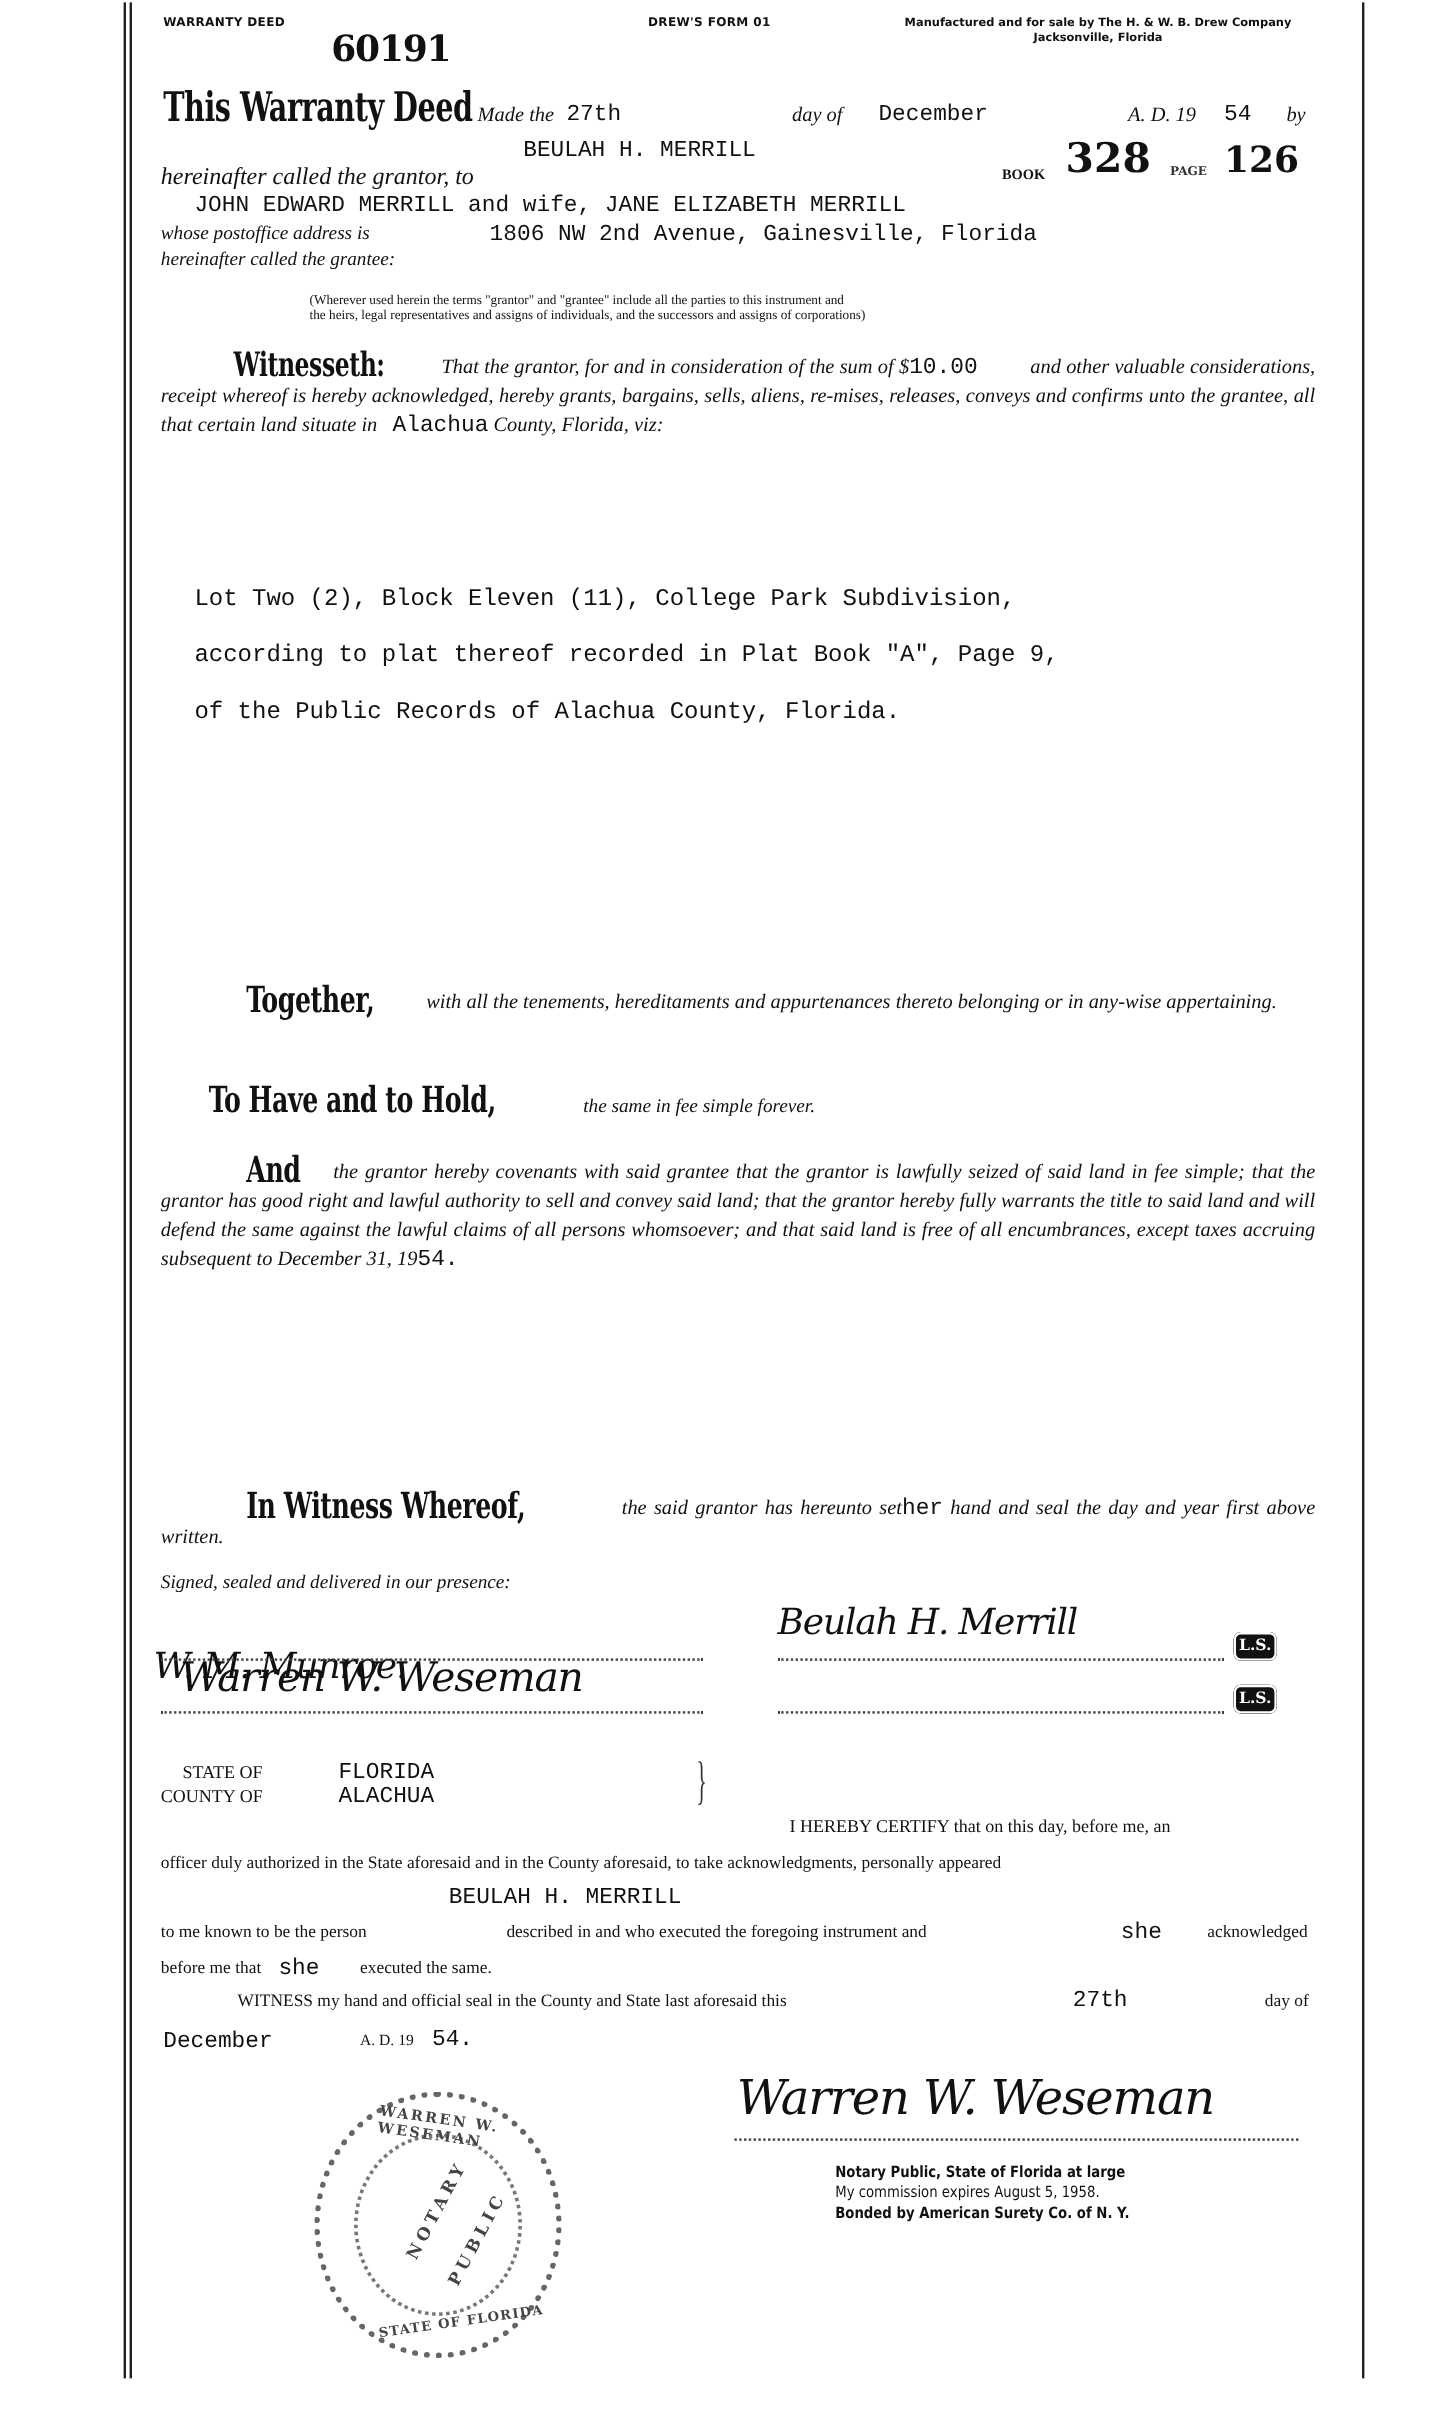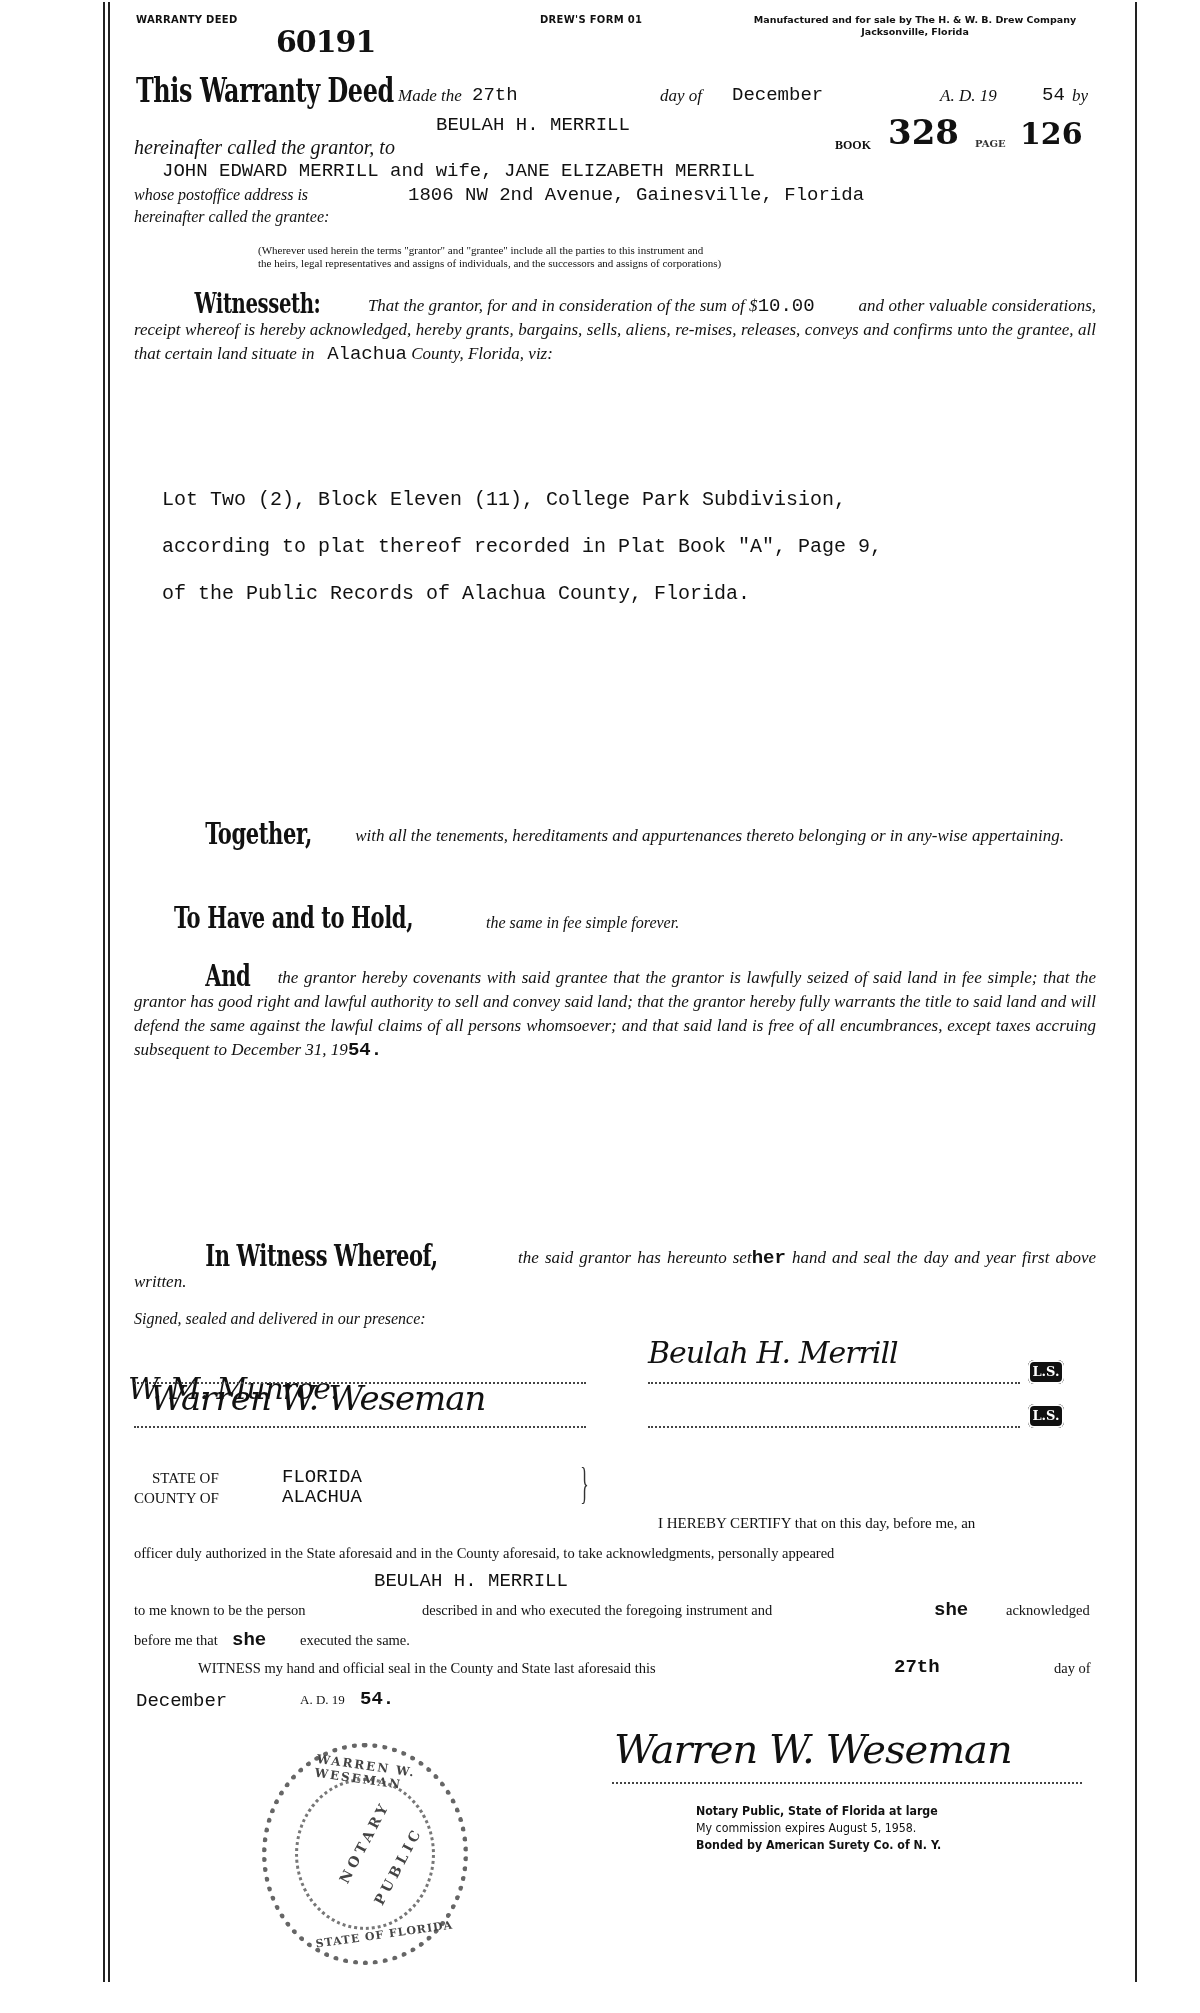--- a/index.html
+++ b/index.html
@@ -6,21 +6,21 @@
   body { width: 1200px; height: 2013px; position: relative; overflow: hidden; color: #111; font-family: "Liberation Serif", serif; }
   .border-left { position: absolute; left: 103px; top: 2px; width: 3px; height: 1980px; border-left: 2px solid #222; border-right: 2px solid #222; }
   .border-right { position: absolute; left: 1135px; top: 2px; width: 0; height: 1980px; border-left: 2px solid #222; }
   .abs { position: absolute; white-space: nowrap; }
   .hdr-sans { font-family: "DejaVu Sans", sans-serif; font-weight: bold; font-size: 10px; letter-spacing: 0.3px; }
   .hdr-mfr { font-family: "DejaVu Sans", sans-serif; font-weight: bold; font-size: 9.5px; text-align: center; line-height: 12px; }
   .docnum { font-family: "DejaVu Serif", serif; font-weight: bold; font-size: 30px; letter-spacing: -1px; }
   .blackletter { font-family: "DejaVu Serif", serif; font-weight: bold; font-stretch: condensed; transform: scaleX(0.78); transform-origin: left center; display: inline-block; letter-spacing: -0.5px; }
   .italic { font-family: "Liberation Serif", serif; font-style: italic; font-size: 17px; }
   .type { font-family: "Liberation Mono", monospace; font-size: 19px; }
-  .type-bold { font-family: "Liberation Mono", monospace; font-size: 19px; font-weight: bold; }
+  .type-bold { font-family: "Liberation Mono", monospace; font-size: 19px; font-weight: normal; }
   .small-serif { font-family: "Liberation Serif", serif; font-size: 11px; line-height: 13px; }
   .para { position: absolute; left: 134px; width: 962px; font-family: "Liberation Serif", serif; font-style: italic; font-size: 17px; line-height: 24px; text-align: justify; }
   .stamp { font-family: "DejaVu Serif", serif; font-weight: bold; }
   .legal { font-family: "Liberation Mono", monospace; font-size: 20px; line-height: 47px; }
   .sig { font-family: "DejaVu Serif", serif; font-style: italic; font-size: 30px; color: #111; letter-spacing: -1px; }
   .dotline { position: absolute; border-bottom: 2px dotted #444; height: 0; }
   .ls-badge { position: absolute; width: 36px; height: 24px; background: #111; color: #fff; border-radius: 6px; font-family: "DejaVu Serif", serif; font-weight: bold; font-size: 13px; line-height: 24px; text-align: center; box-shadow: 0 0 0 2px #fff inset, 0 0 0 3px #111 inset; }
   .caps-serif { font-family: "Liberation Serif", serif; font-size: 15px; }
   .notary-sans { font-family: "DejaVu Sans", sans-serif; font-size: 13px; line-height: 17px; transform: scaleX(0.85); transform-origin: left top; }
   .seal { position: absolute; left: 262px; top: 1743px; width: 206px; height: 222px; border-radius: 50%; border: 5px dotted #666; box-sizing: border-box; }
@@ -42,21 +42,21 @@
 <div class="abs docnum" style="left:276px; top:24px;">60191</div>
 
 <div class="abs" style="left:136px; top:70px; height:44px;">
   <span class="blackletter" style="font-size:34px;">This Warranty Deed</span>
 </div>
 <div class="abs italic" style="left:398px; top:86px;">Made the</div>
 <div class="abs type" style="left:472px; top:84px;">27th</div>
 <div class="abs italic" style="left:660px; top:86px;">day of</div>
 <div class="abs type" style="left:732px; top:84px;">December</div>
 <div class="abs italic" style="left:940px; top:86px;">A. D. 19</div>
-<div class="abs type" style="left:1020px; top:84px;margin-left:22px;">54</div>
+<div class="abs type" style="left:1020px; top:84px;">54</div>
 <div class="abs italic" style="left:1072px; top:86px;">by</div>
 
 <div class="abs type" style="left:436px; top:114px;">BEULAH H. MERRILL</div>
 <div class="abs italic" style="left:134px; top:136px; font-size:20px;">hereinafter called the grantor, to</div>
 
 <div class="abs stamp" style="left:835px; top:138px; font-size:12px;font-family:Liberation Serif, serif;">BOOK</div>
 <div class="abs stamp" style="left:888px; top:112px; font-size:34px;">328</div>
 <div class="abs stamp" style="left:975px; top:138px; font-size:10px; color:#333;">PAGE</div>
 <div class="abs stamp" style="left:1020px; top:116px; font-size:30px;">126</div>
 

